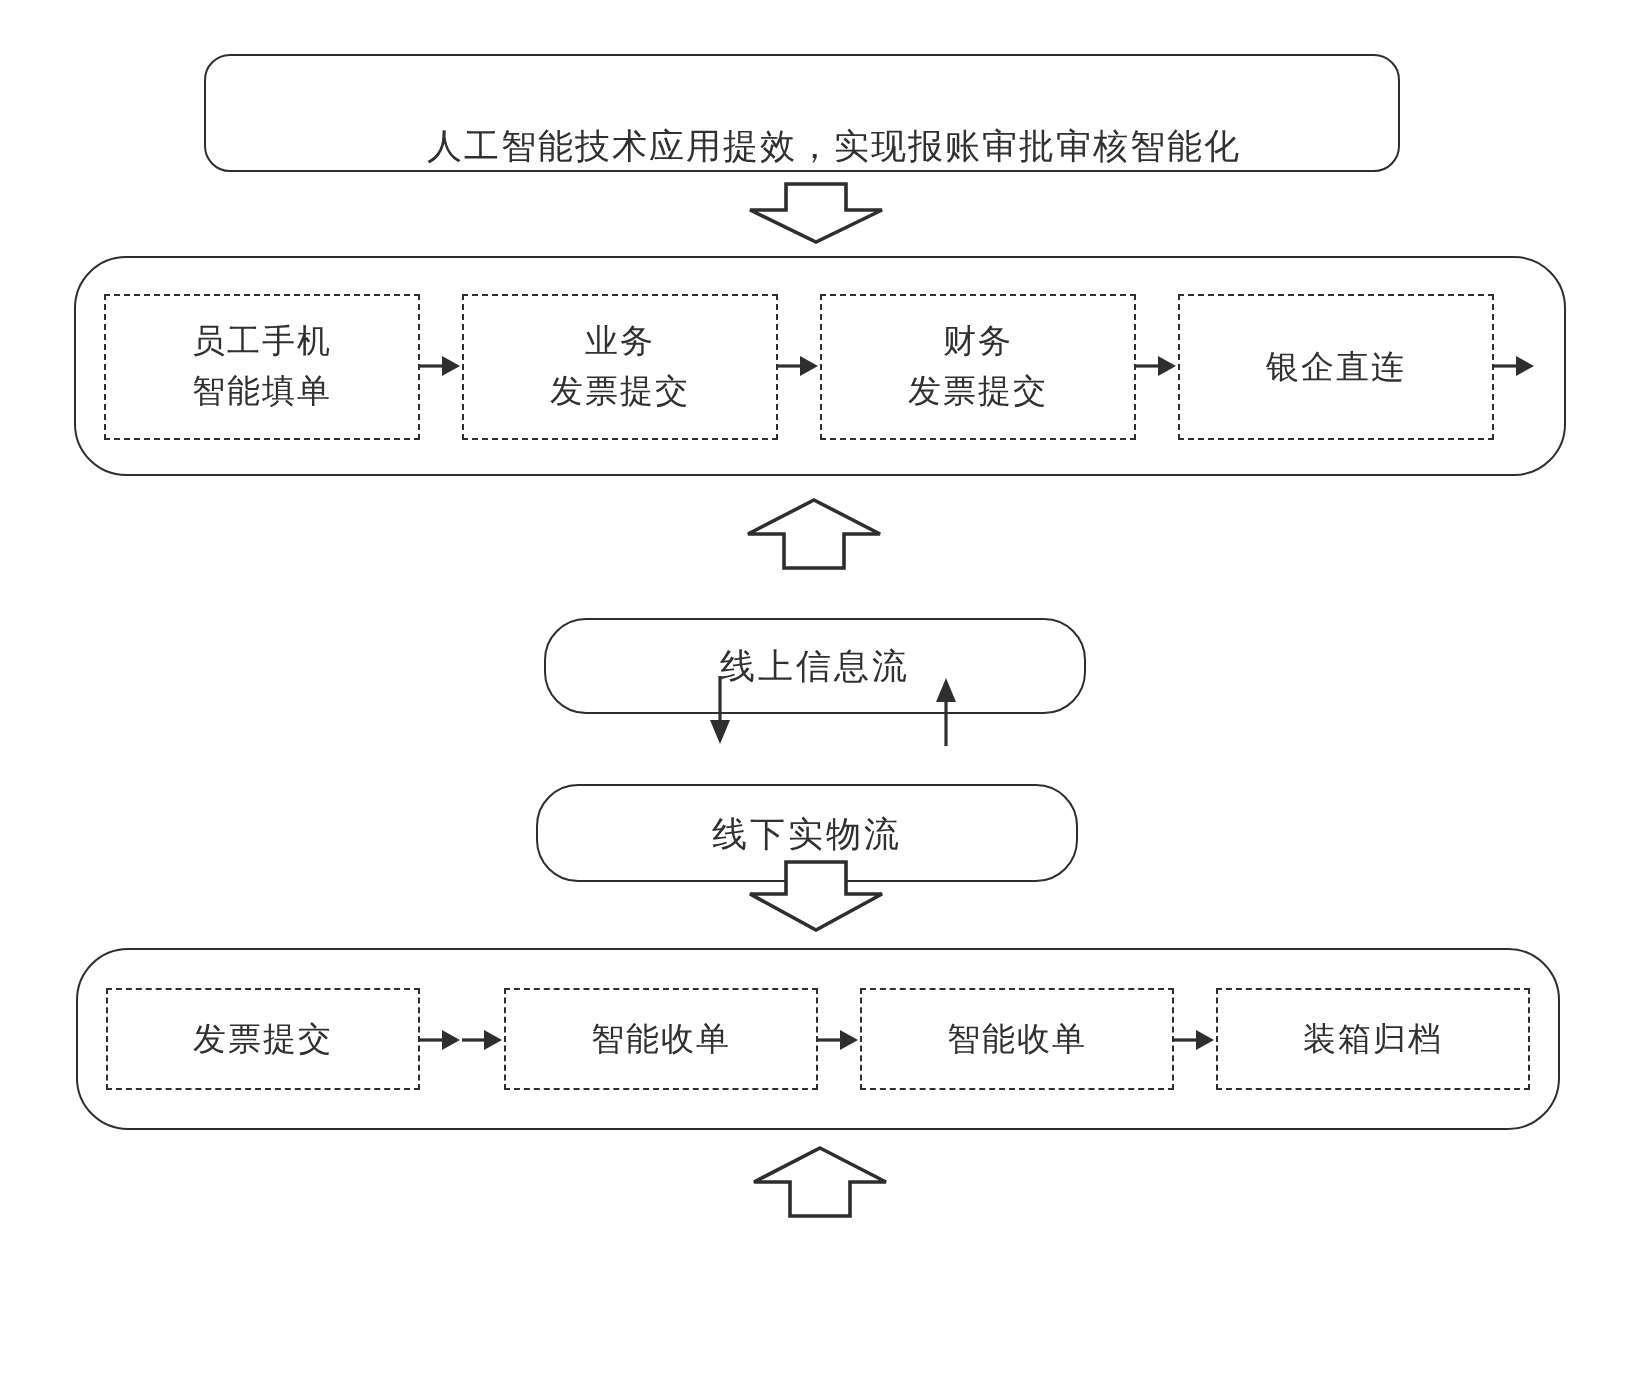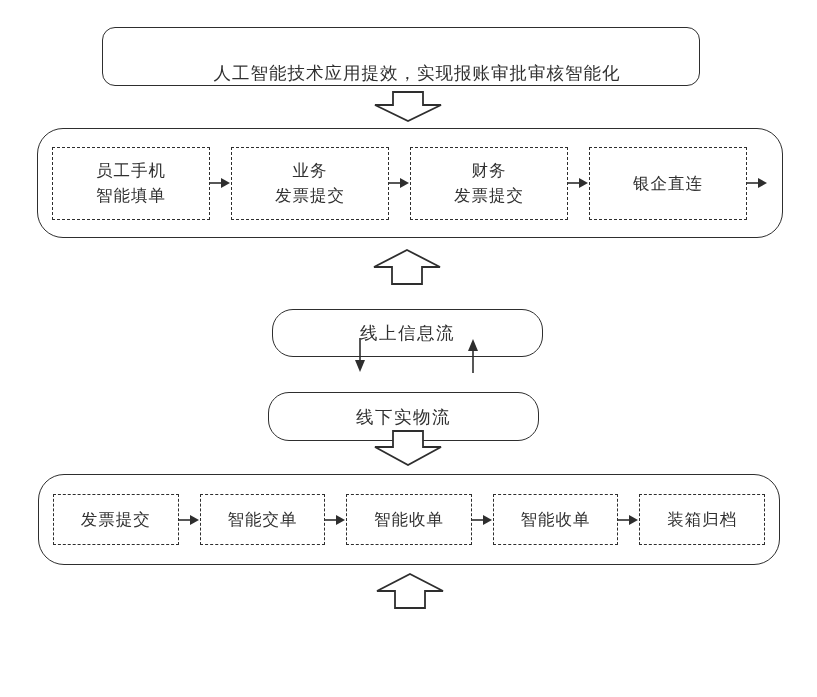--- a/index.html
+++ b/index.html
@@ -101,21 +101,20 @@
   <svg class="abs" style="left:373px;top:430px;" width="70" height="36" viewBox="0 0 70 36">
     <path d="M20 1 H50 V17 H68 L35 35 L2 17 H20 Z" fill="#ffffff" stroke="#2e2e2e" stroke-width="1.8"></path>
   </svg>
 
   <div class="container row2">
     <div class="step">发票提交</div>
     <svg class="conn" width="21" height="14" viewBox="0 0 21 14">
       <line x1="0" y1="7" x2="12" y2="7" stroke="#2e2e2e" stroke-width="1.6"></line>
         <path d="M11 2 L20 7 L11 12 Z" fill="#2e2e2e"></path>
     </svg>
-    <div class="step">智能交单</div>
     <svg class="conn" width="21" height="14" viewBox="0 0 21 14">
       <line x1="0" y1="7" x2="12" y2="7" stroke="#2e2e2e" stroke-width="1.6"></line>
         <path d="M11 2 L20 7 L11 12 Z" fill="#2e2e2e"></path>
     </svg>
     <div class="step">智能收单</div>
     <svg class="conn" width="21" height="14" viewBox="0 0 21 14">
       <line x1="0" y1="7" x2="12" y2="7" stroke="#2e2e2e" stroke-width="1.6"></line>
         <path d="M11 2 L20 7 L11 12 Z" fill="#2e2e2e"></path>
     </svg>
     <div class="step">智能收单</div>

